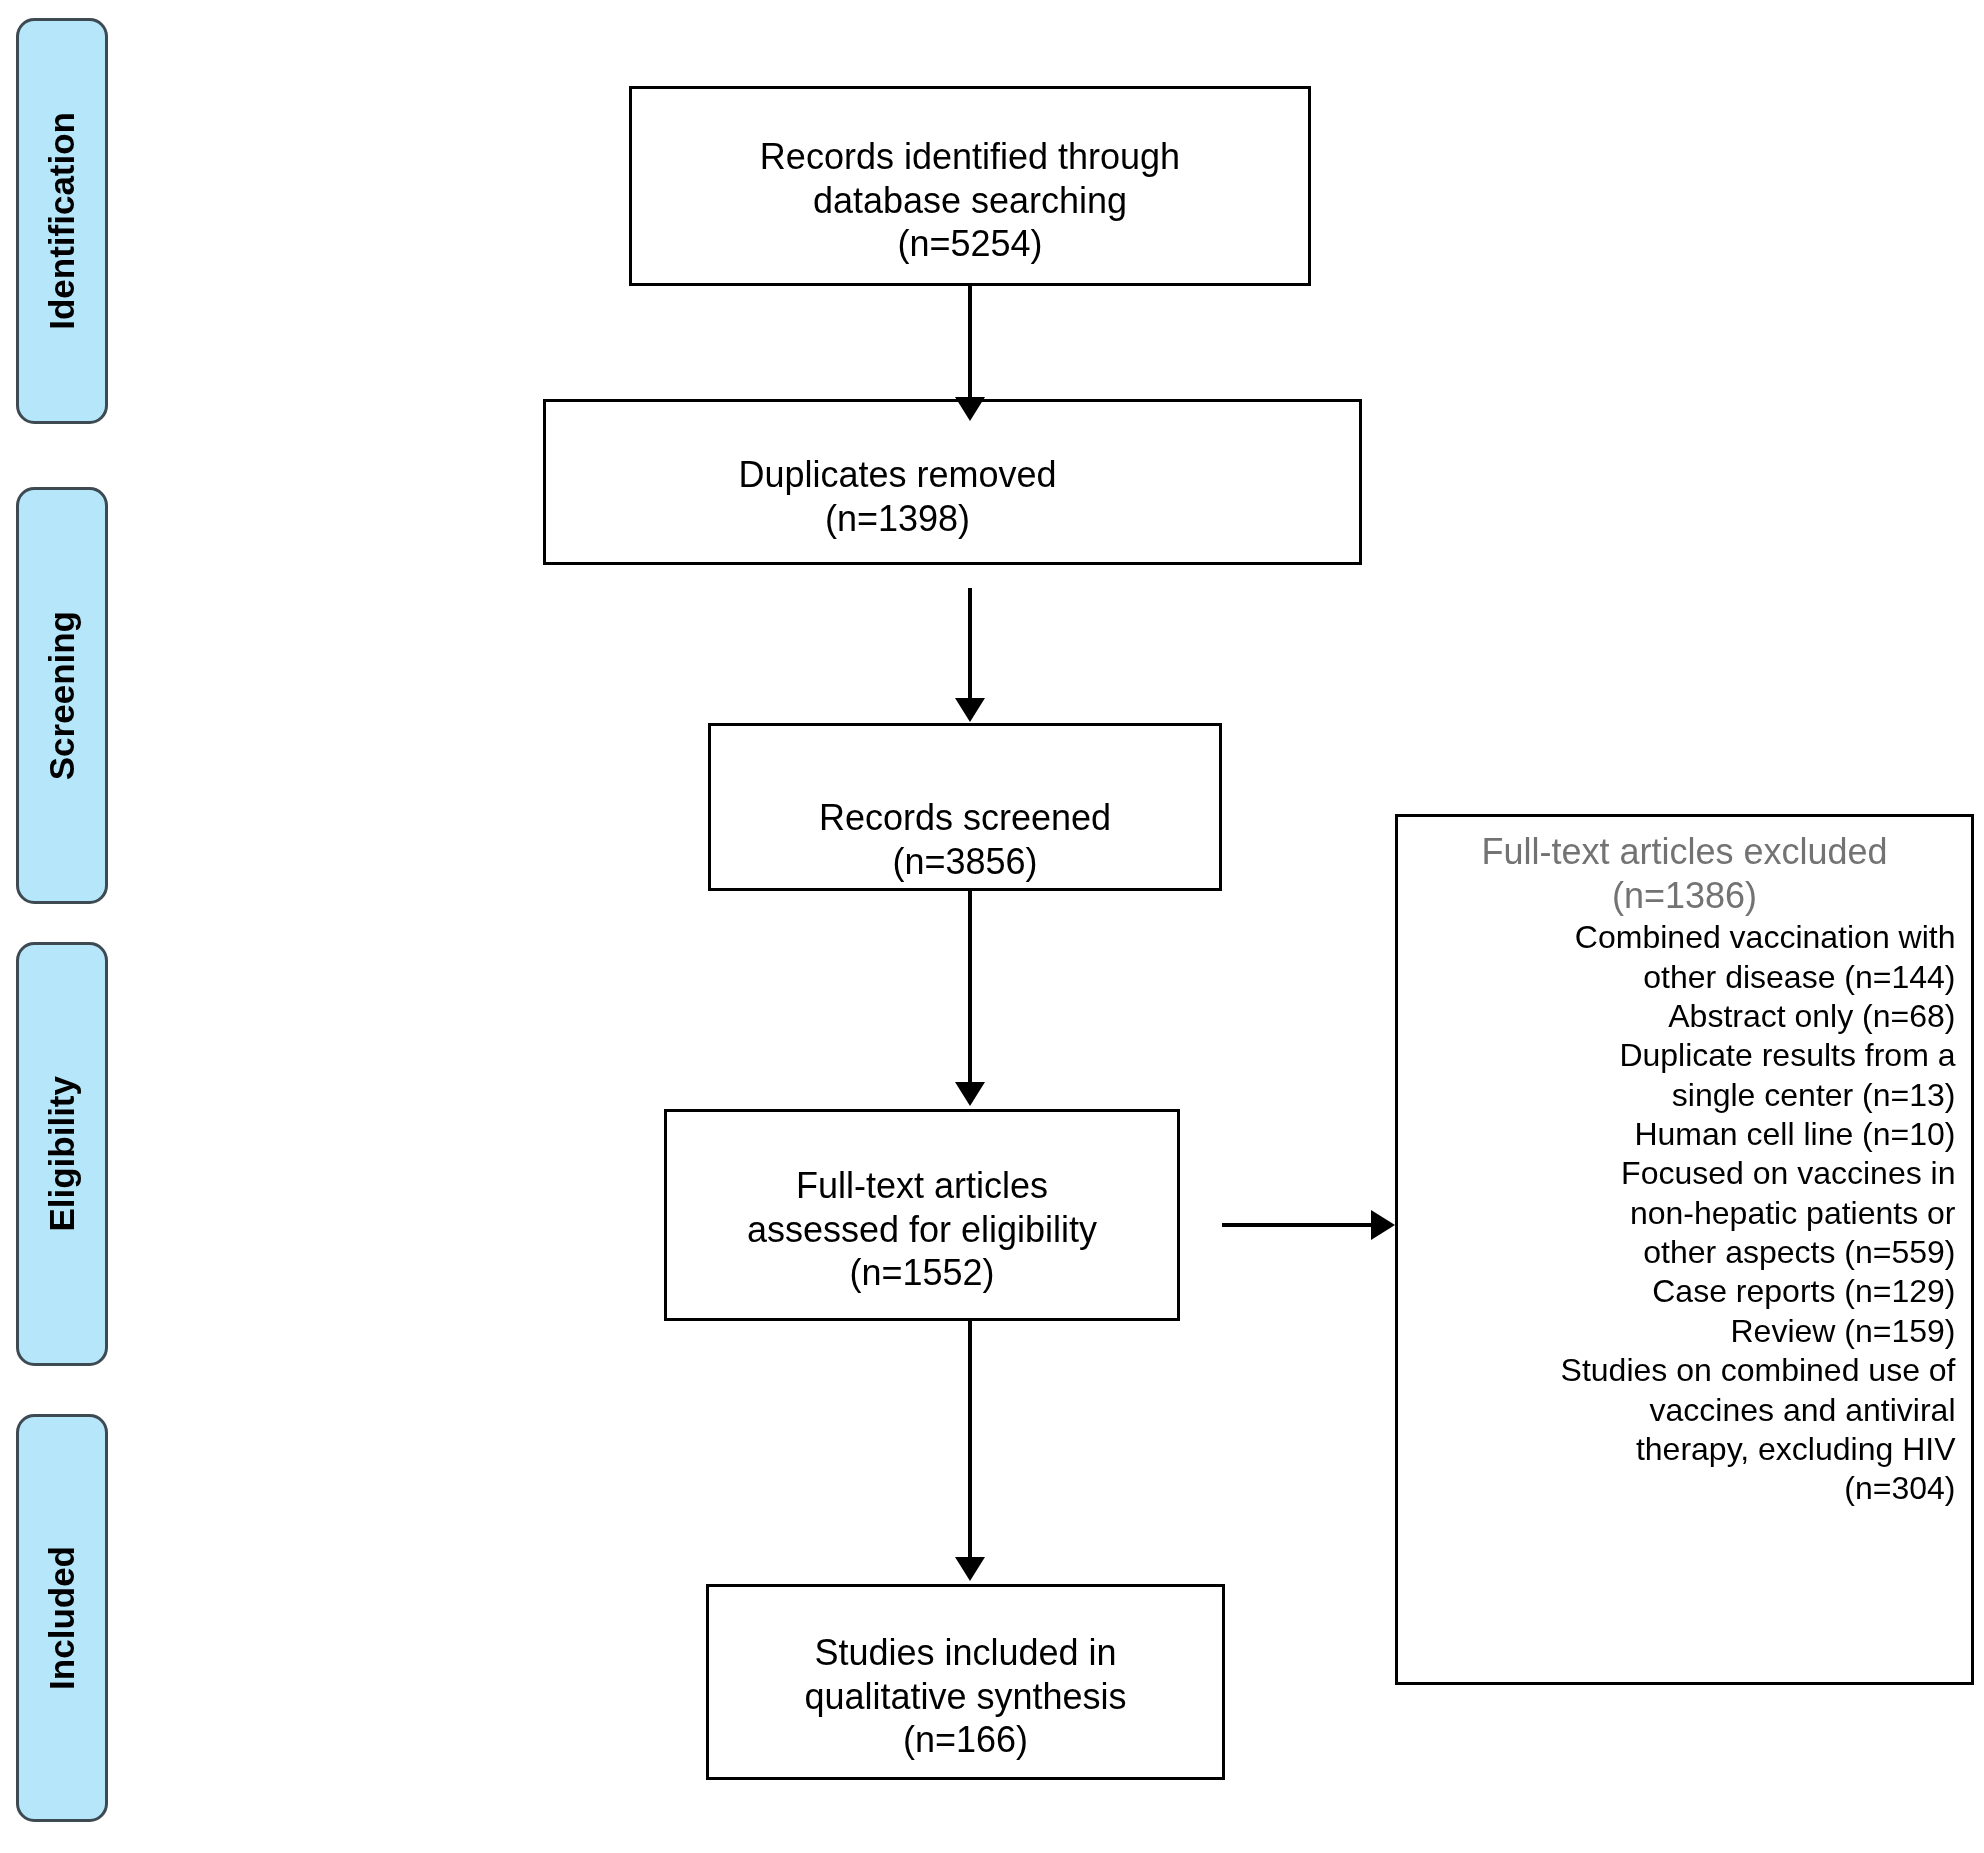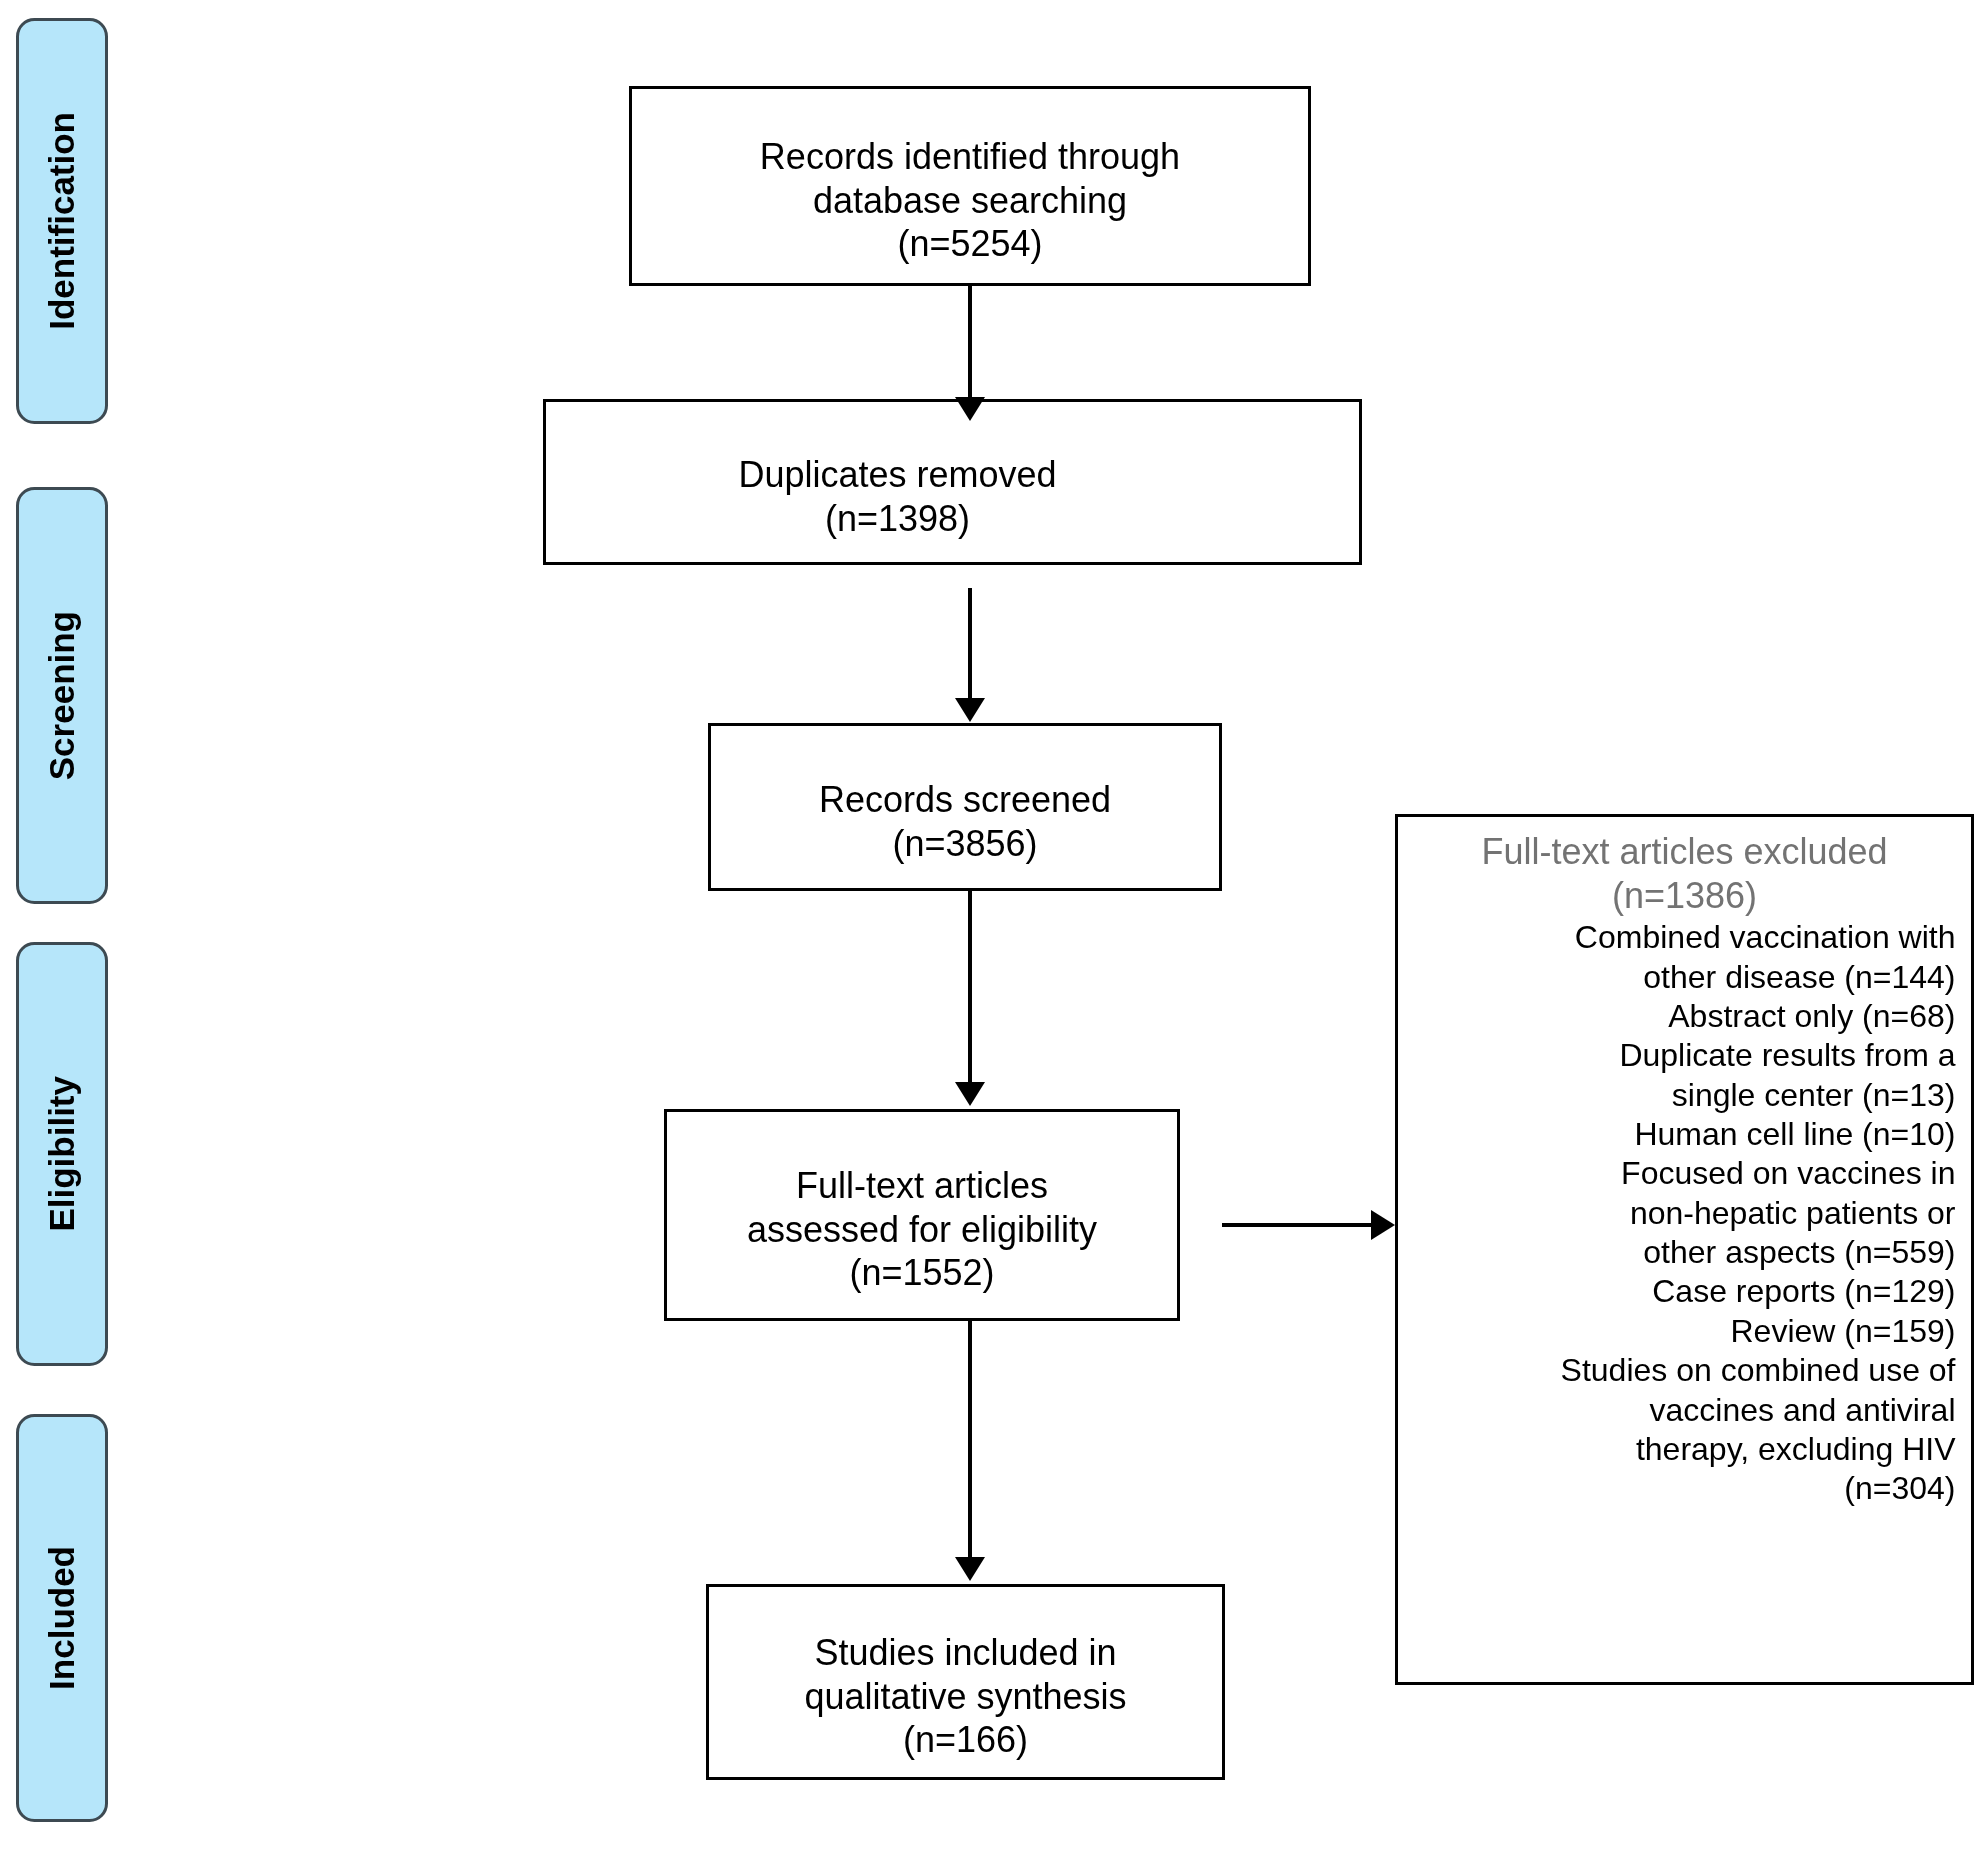--- a/index.html
+++ b/index.html
@@ -135,21 +135,21 @@
     <span class="btext">Records identified through
 database searching
 (n=5254)</span>
   </div>
 
   <div class="flow-box" style="left:543px; top:399px; width:819px; height:166px; justify-content:center;">
     <span class="btext" style="transform:translateX(-55px);">Duplicates removed
 (n=1398)</span>
   </div>
 
-  <div class="flow-box" style="left:708px; top:723px; width:514px; height:168px;">
+  <div class="flow-box" style="left:708px; top:723px; width:514px; height:168px;align-items:flex-end;">
     <span class="btext">Records screened
 (n=3856)</span>
   </div>
 
   <div class="flow-box" style="left:664px; top:1109px; width:516px; height:212px;">
     <span class="btext">Full-text articles
 assessed for eligibility
 (n=1552)</span>
   </div>
 

